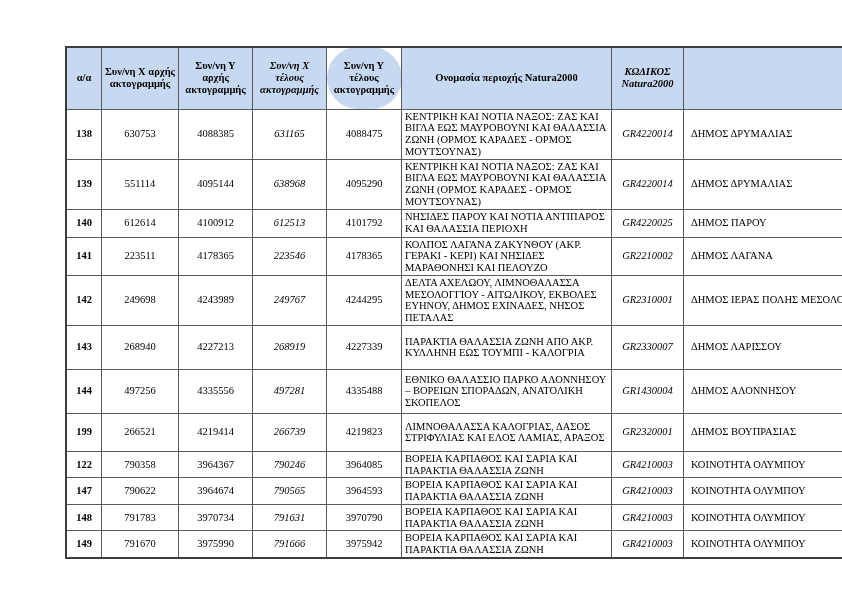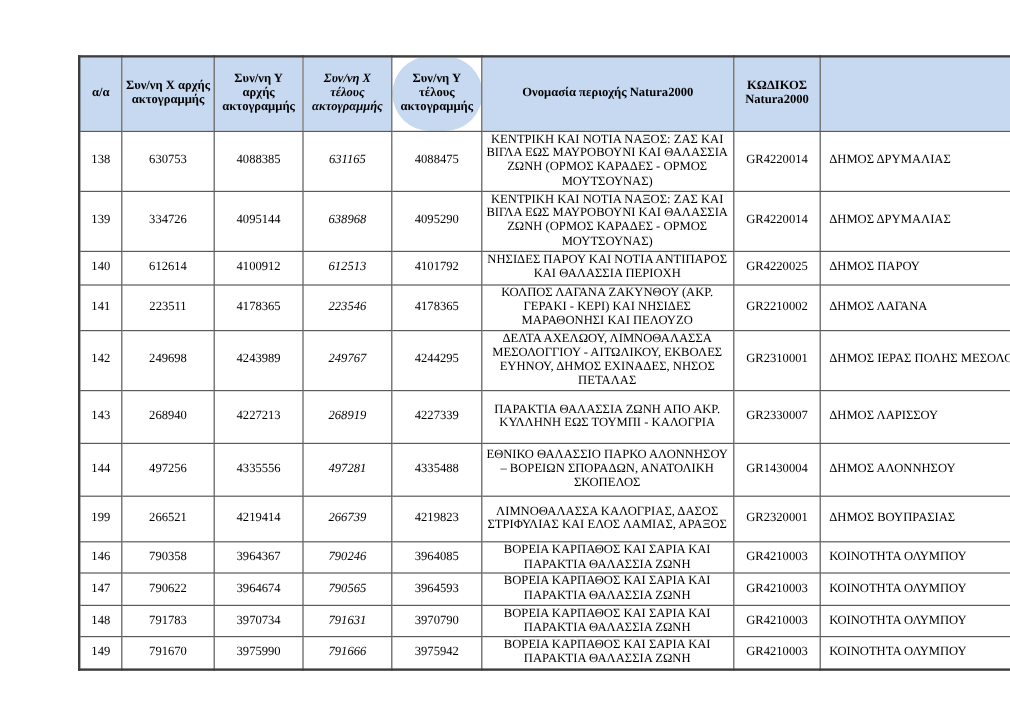--- a/index.html
+++ b/index.html
@@ -46,27 +46,27 @@
     padding: 1px 2px;
     text-align: center;
   }
   
   .col-aa      { width: 30px; }
   .col-x_start { width: 72px; margin-left: 24px; }
   .col-y_start { width: 69px; }
   .col-x_end   { width: 69px; font-style: italic; }
   .col-y_end   { width: 70px; border-radius: 31px; }
   .col-name    { width: 205px; }
-  .col-code    { width: 67px; }
+  .col-code    { width: 67px; font-style: italic; }
   .col-ota     { width: 185px; }
 
   th.col-ota   { text-align: right; padding-right: 38px; }
 
-  td.col-aa    { font-weight: normal; }
-  td.col-name  { text-align: center; padding: 1px 4px 1px 3px; }
+  td.col-aa    { font-weight: bold; }
+  td.col-name  { text-align: left; padding: 1px 4px 1px 3px; }
   td.col-ota   { text-align: left; padding-left: 7px; }
 
   
   tbody tr:nth-child(1)  { height: 48px; }
   tbody tr:nth-child(2)  { height: 48px; }
   tbody tr:nth-child(3)  { height: 28px; }
   tbody tr:nth-child(4)  { height: 38px; }
   tbody tr:nth-child(5)  { height: 48px; }
   tbody tr:nth-child(6)  { height: 44px; }
   tbody tr:nth-child(7)  { height: 44px; }
@@ -99,21 +99,21 @@
           <td class="col-x_start">630753</td>
           <td class="col-y_start">4088385</td>
           <td class="col-x_end">631165</td>
           <td class="col-y_end">4088475</td>
           <td class="col-name">ΚΕΝΤΡΙΚΗ ΚΑΙ ΝΟΤΙΑ ΝΑΞΟΣ: ΖΑΣ ΚΑΙ ΒΙΓΛΑ ΕΩΣ ΜΑΥΡΟΒΟΥΝΙ ΚΑΙ ΘΑΛΑΣΣΙΑ ΖΩΝΗ (ΟΡΜΟΣ ΚΑΡΑΔΕΣ - ΟΡΜΟΣ ΜΟΥΤΣΟΥΝΑΣ)</td>
           <td class="col-code">GR4220014</td>
           <td class="col-ota">ΔΗΜΟΣ ΔΡΥΜΑΛΙΑΣ</td>
         </tr>
         <tr>
           <td class="col-aa">139</td>
-          <td class="col-x_start">334726</td>
+          <td class="col-x_start">551114</td>
           <td class="col-y_start">4095144</td>
           <td class="col-x_end">638968</td>
           <td class="col-y_end">4095290</td>
           <td class="col-name">ΚΕΝΤΡΙΚΗ ΚΑΙ ΝΟΤΙΑ ΝΑΞΟΣ: ΖΑΣ ΚΑΙ ΒΙΓΛΑ ΕΩΣ ΜΑΥΡΟΒΟΥΝΙ ΚΑΙ ΘΑΛΑΣΣΙΑ ΖΩΝΗ (ΟΡΜΟΣ ΚΑΡΑΔΕΣ - ΟΡΜΟΣ ΜΟΥΤΣΟΥΝΑΣ)</td>
           <td class="col-code">GR4220014</td>
           <td class="col-ota">ΔΗΜΟΣ ΔΡΥΜΑΛΙΑΣ</td>
         </tr>
         <tr>
           <td class="col-aa">140</td>
           <td class="col-x_start">612614</td>
@@ -168,21 +168,21 @@
           <td class="col-aa">199</td>
           <td class="col-x_start">266521</td>
           <td class="col-y_start">4219414</td>
           <td class="col-x_end">266739</td>
           <td class="col-y_end">4219823</td>
           <td class="col-name">ΛΙΜΝΟΘΑΛΑΣΣΑ ΚΑΛΟΓΡΙΑΣ, ΔΑΣΟΣ ΣΤΡΙΦΥΛΙΑΣ ΚΑΙ ΕΛΟΣ ΛΑΜΙΑΣ, ΑΡΑΞΟΣ</td>
           <td class="col-code">GR2320001</td>
           <td class="col-ota">ΔΗΜΟΣ ΒΟΥΠΡΑΣΙΑΣ</td>
         </tr>
         <tr>
-          <td class="col-aa">146</td>
+          <td class="col-aa">122</td>
           <td class="col-x_start">790358</td>
           <td class="col-y_start">3964367</td>
           <td class="col-x_end">790246</td>
           <td class="col-y_end">3964085</td>
           <td class="col-name">ΒΟΡΕΙΑ ΚΑΡΠΑΘΟΣ ΚΑΙ ΣΑΡΙΑ ΚΑΙ ΠΑΡΑΚΤΙΑ ΘΑΛΑΣΣΙΑ ΖΩΝΗ</td>
           <td class="col-code">GR4210003</td>
           <td class="col-ota">ΚΟΙΝΟΤΗΤΑ ΟΛΥΜΠΟΥ</td>
         </tr>
         <tr>
           <td class="col-aa">147</td>

